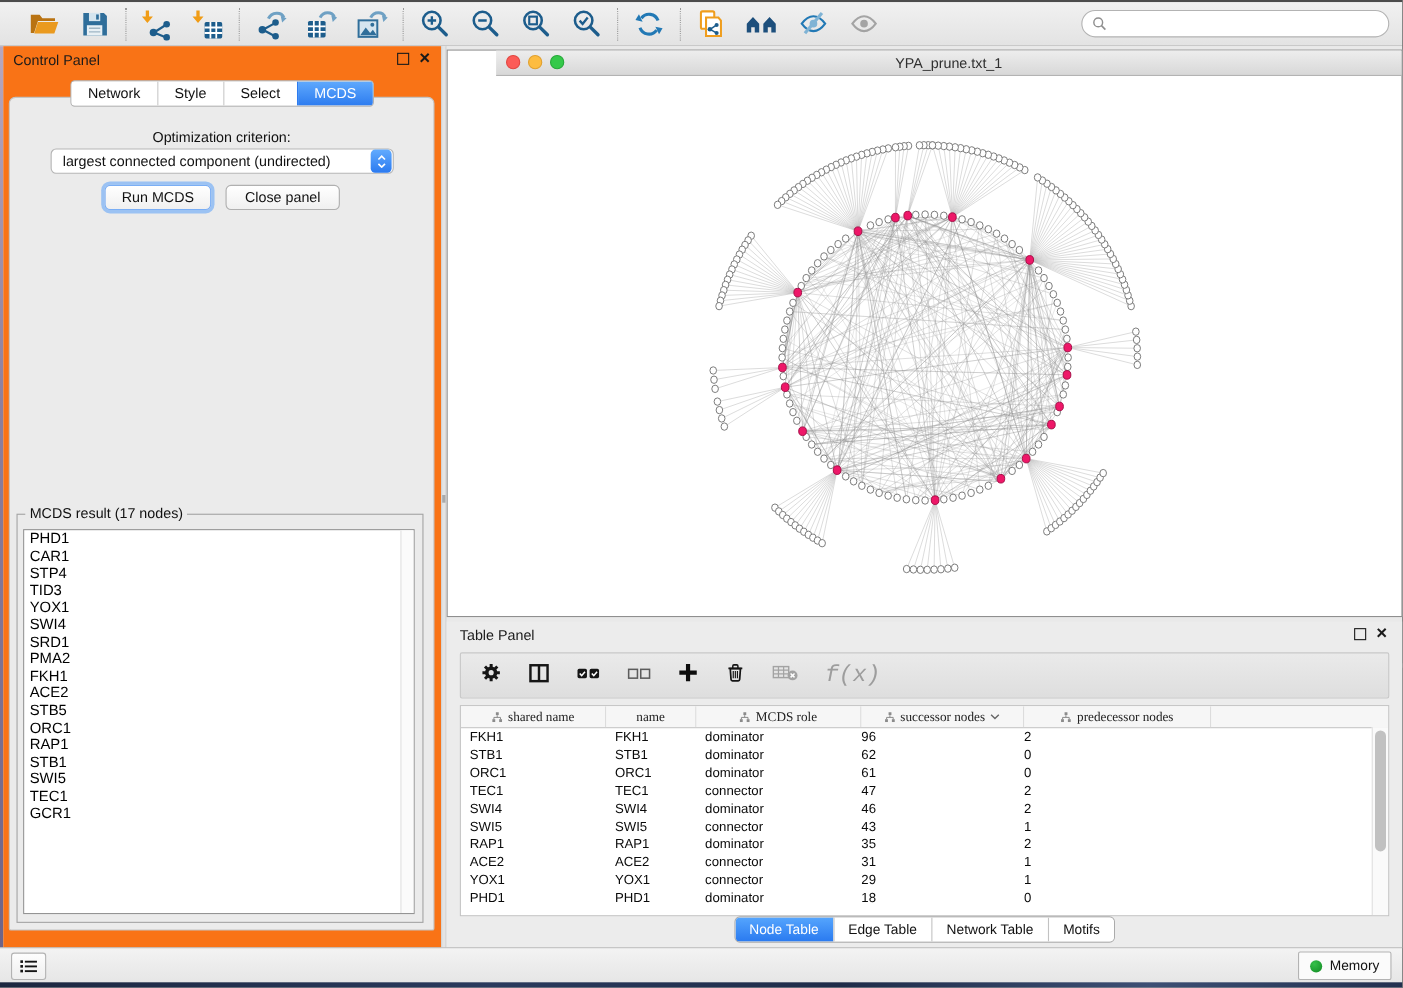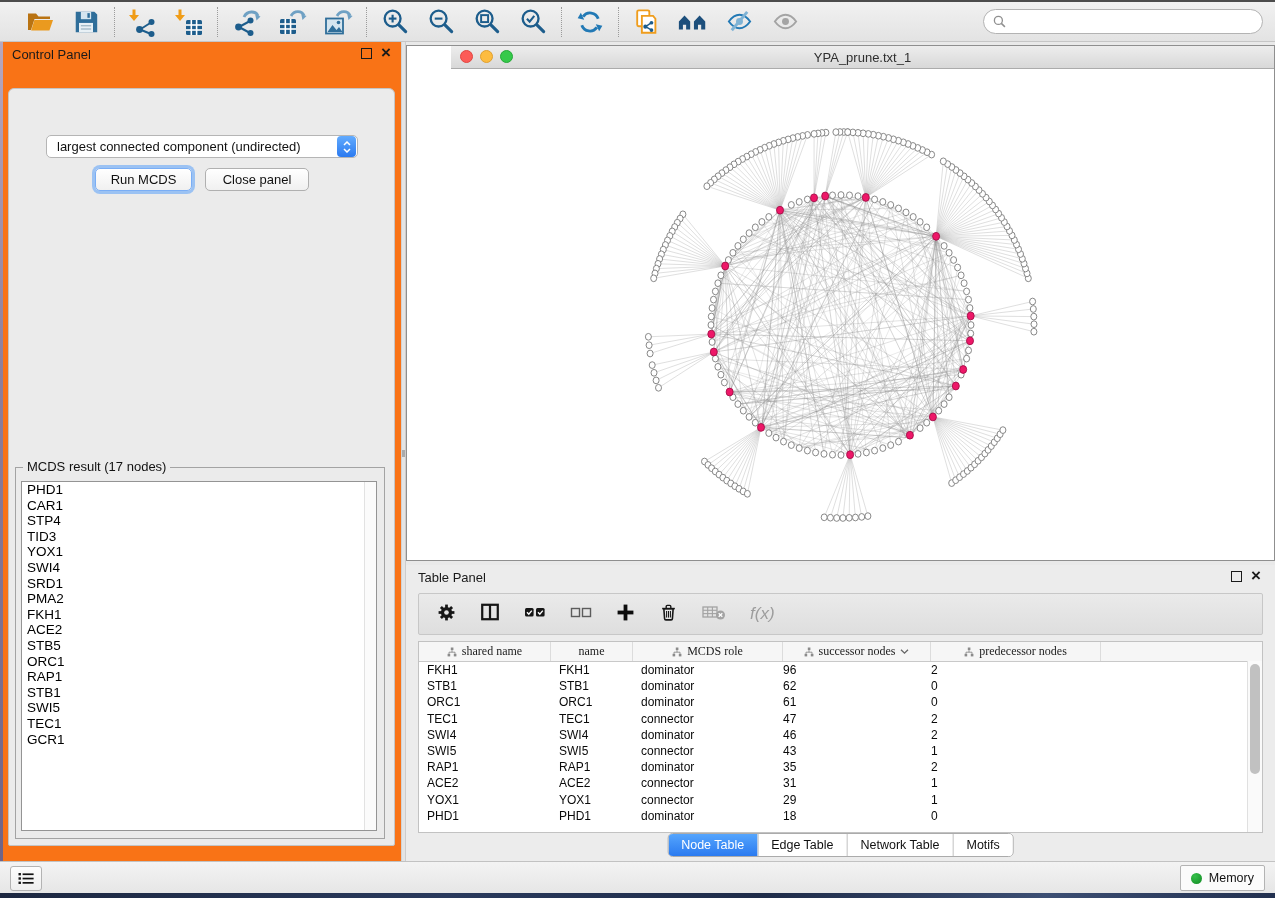--- a/index.html
+++ b/index.html
@@ -73,21 +73,21 @@
   .light.red{background:#fc5b57;border:1px solid #e14640;}
   .light.yellow{background:#fdbc40;border:1px solid #e0a02f;}
   .light.green{background:#35c94a;border:1px solid #25a938;}
   .wtitle{flex:1;text-align:center;font-size:13px;color:#2f2f2f;}
   #netcanvas{position:absolute;left:0;top:22px;right:0;bottom:0;}
   
   #tablepanel{position:absolute;left:0;top:523px;right:0;bottom:0;background:#ececec;}
   #tp-toolbar{position:absolute;top:28px;left:12px;right:12px;height:42px;
               background:linear-gradient(#eaeaea,#dedede);border:1px solid #c7c7c7;border-radius:2px;
               display:flex;align-items:center;gap:24px;padding-left:18px;box-sizing:border-box;}
-  .fx{font-family:Liberation Sans, sans-serif;font-style:italic;font-size:17px;color:#9d9d9d;}
+  .fx{font-family:Liberation Mono, monospace;font-style:italic;font-size:21px;color:#9d9d9d;}
   #tbl{position:absolute;left:12px;right:12px;top:76px;height:192px;background:#fff;
        border:1px solid #c2c2c2;box-sizing:border-box;overflow:hidden;}
   #tbl-header{display:flex;height:19px;background:#f6f6f6;border-bottom:1px solid #c9c9c9;font-family:Liberation Serif, serif;}
   .th{display:flex;align-items:center;justify-content:center;gap:5px;font-size:12px;color:#222;
       border-right:1px solid #dcdcdc;box-sizing:border-box;height:19px;}
   .th.fill{flex:1;border-right:none;}
   .tr{display:flex;height:16.2px;align-items:center;}
   .td{font-size:12px;color:#0a0a0a;box-sizing:border-box;padding-left:8px;white-space:nowrap;overflow:hidden;}
   .td.num{text-align:left;padding-right:18px;padding-left:0;}
   #tbl-scroll{position:absolute;right:0;top:19px;bottom:0;width:14px;background:#fafafa;border-left:1px solid #e0e0e0;}
@@ -287,21 +287,28 @@
 
   <div id="leftstrip"></div>
   <div id="controlpanel">
     <div class="panel-head">
       <div class="ptitle">Control Panel</div>
       <div class="winbtns">
         <div class="float-ico"></div>
         <div class="close-ico">×</div>
       </div>
     </div>
+    <div id="cp-tabs">
+        <div class="seg">Network</div>
+        <div class="seg">Style</div>
+        <div class="seg">Select</div>
+        <div class="seg sel">MCDS</div>
+      </div>
     <div id="cp-body">
+      <div id="opt-label">Optimization criterion:</div>
       <div id="criterion">
         <div class="val">largest connected component (undirected)</div>
         <div class="stepper">
           <svg width="8" height="5" viewBox="0 0 8 5">
               <polyline points="1,4 4,1 7,4" fill="none" stroke="#fff" stroke-width="1.5"></polyline>
             </svg>
           <svg width="8" height="5" viewBox="0 0 8 5">
               <polyline points="1,1 4,4 7,1" fill="none" stroke="#fff" stroke-width="1.5"></polyline>
             </svg>
         </div>

